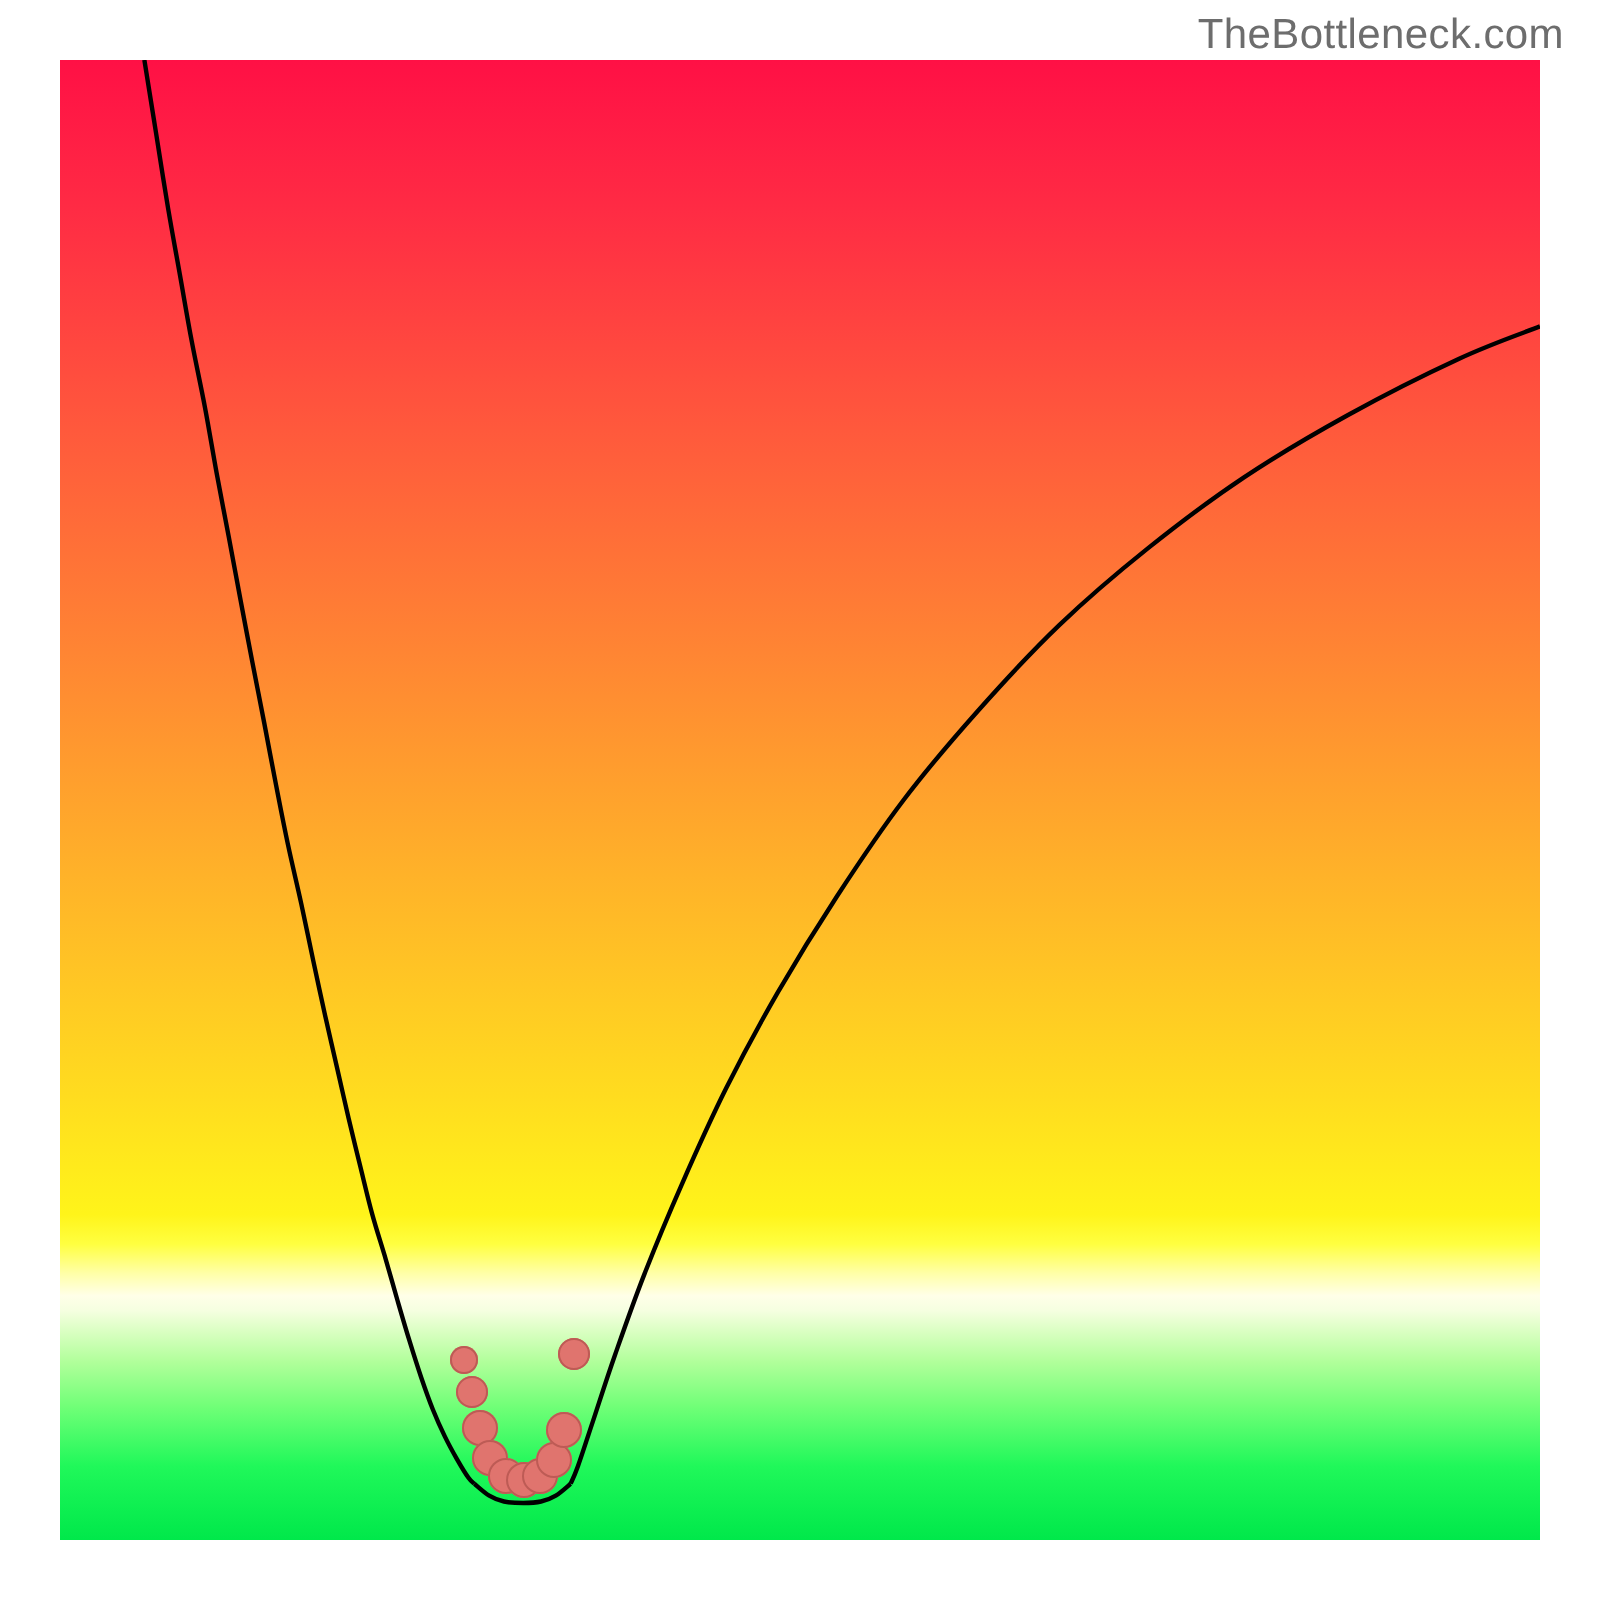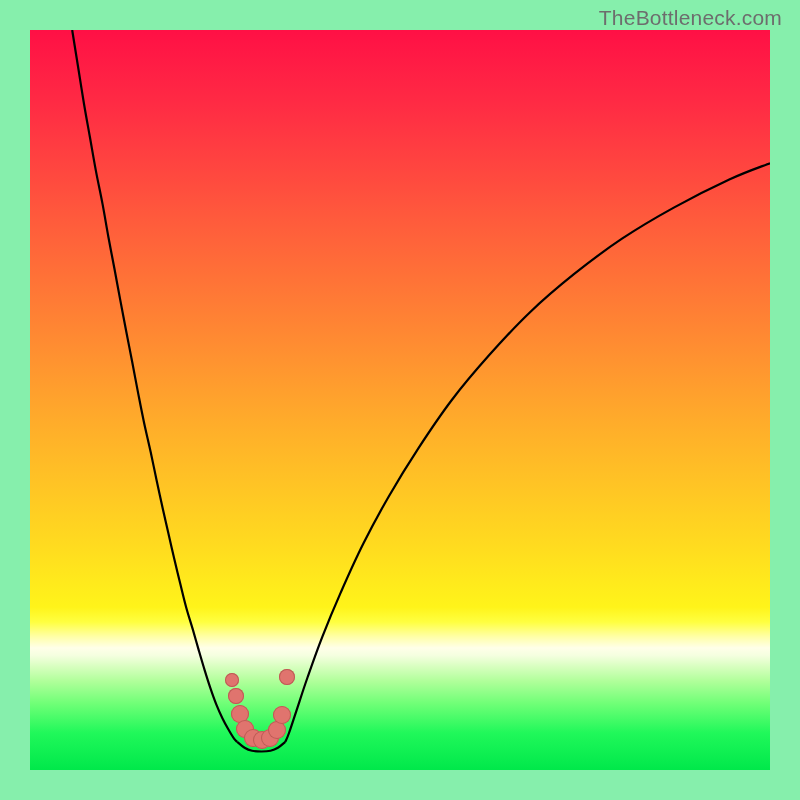--- a/index.html
+++ b/index.html
@@ -10,21 +10,21 @@
     overflow: hidden;
     background: #000;
     font-family: Arial, Helvetica, sans-serif;
   }
   .frame {
     position: absolute;
     left: 0;
     top: 0;
     width: 800px;
     height: 800px;
-    background: #86efac;
+    background: #ffffff;
   }
   .plot {
     position: absolute;
     left: 30px;
     top: 30px;
     width: 740px;
     height: 740px;
     overflow: hidden;
   }
   .gradient {

